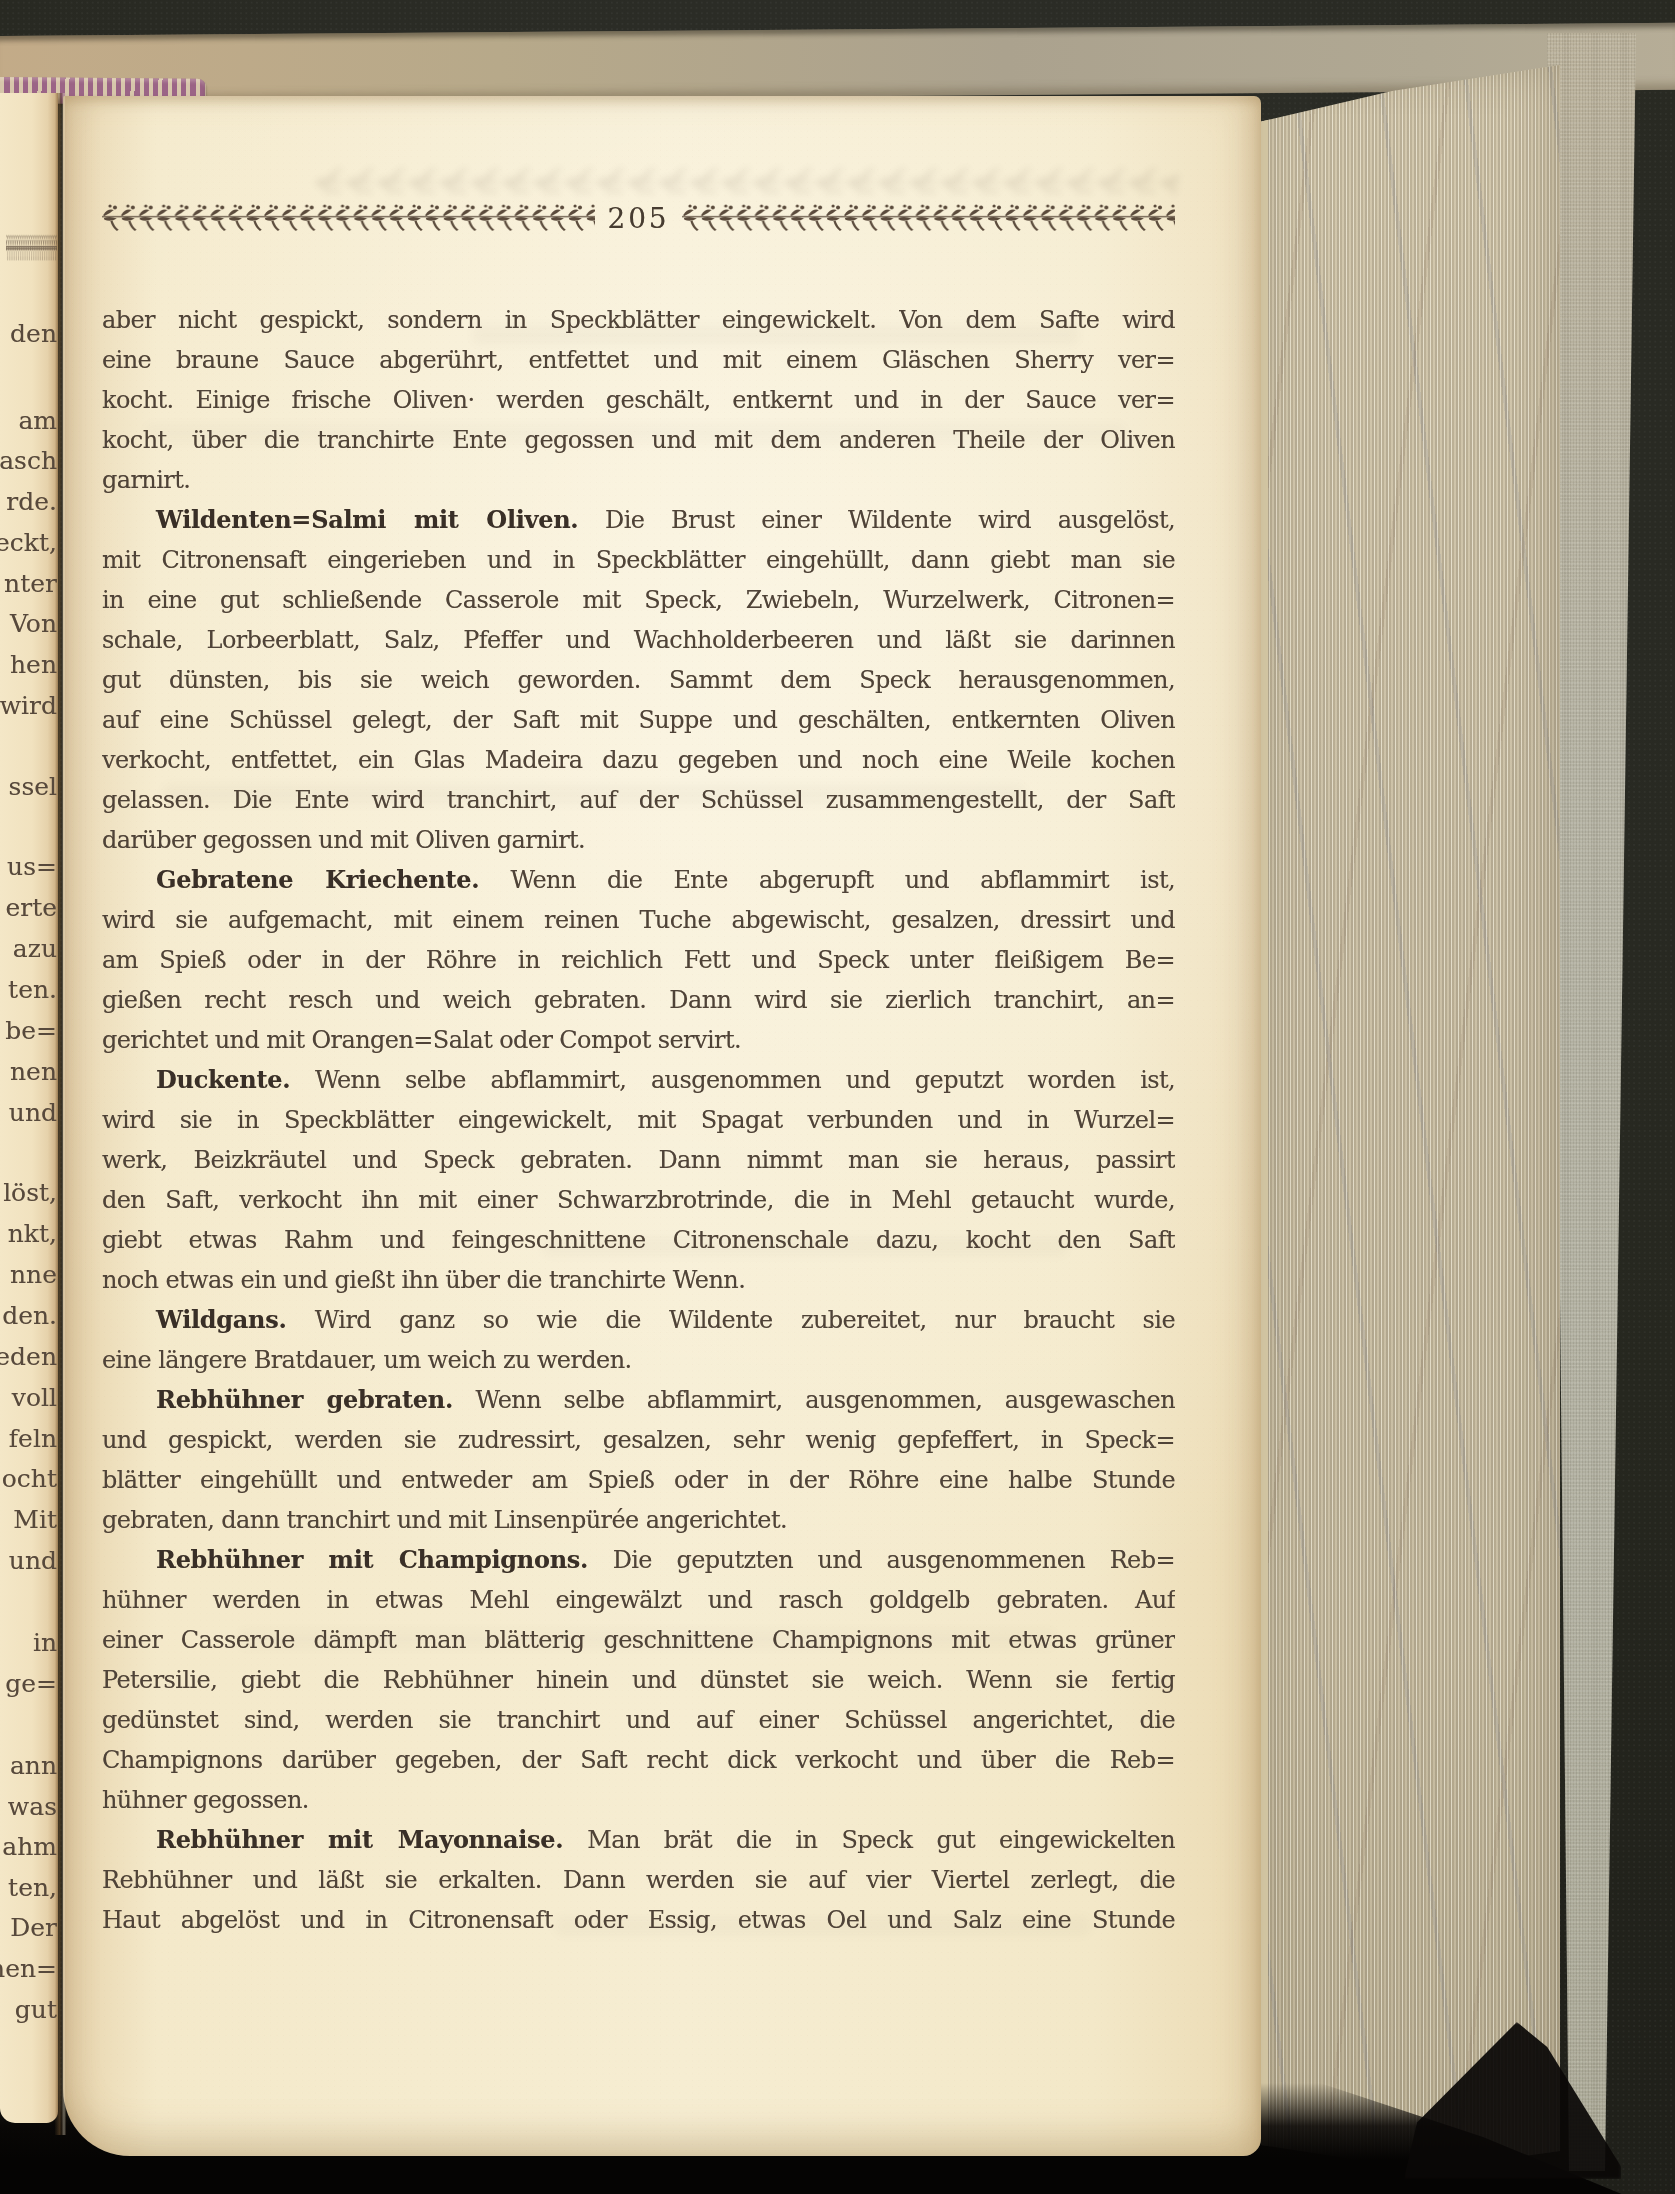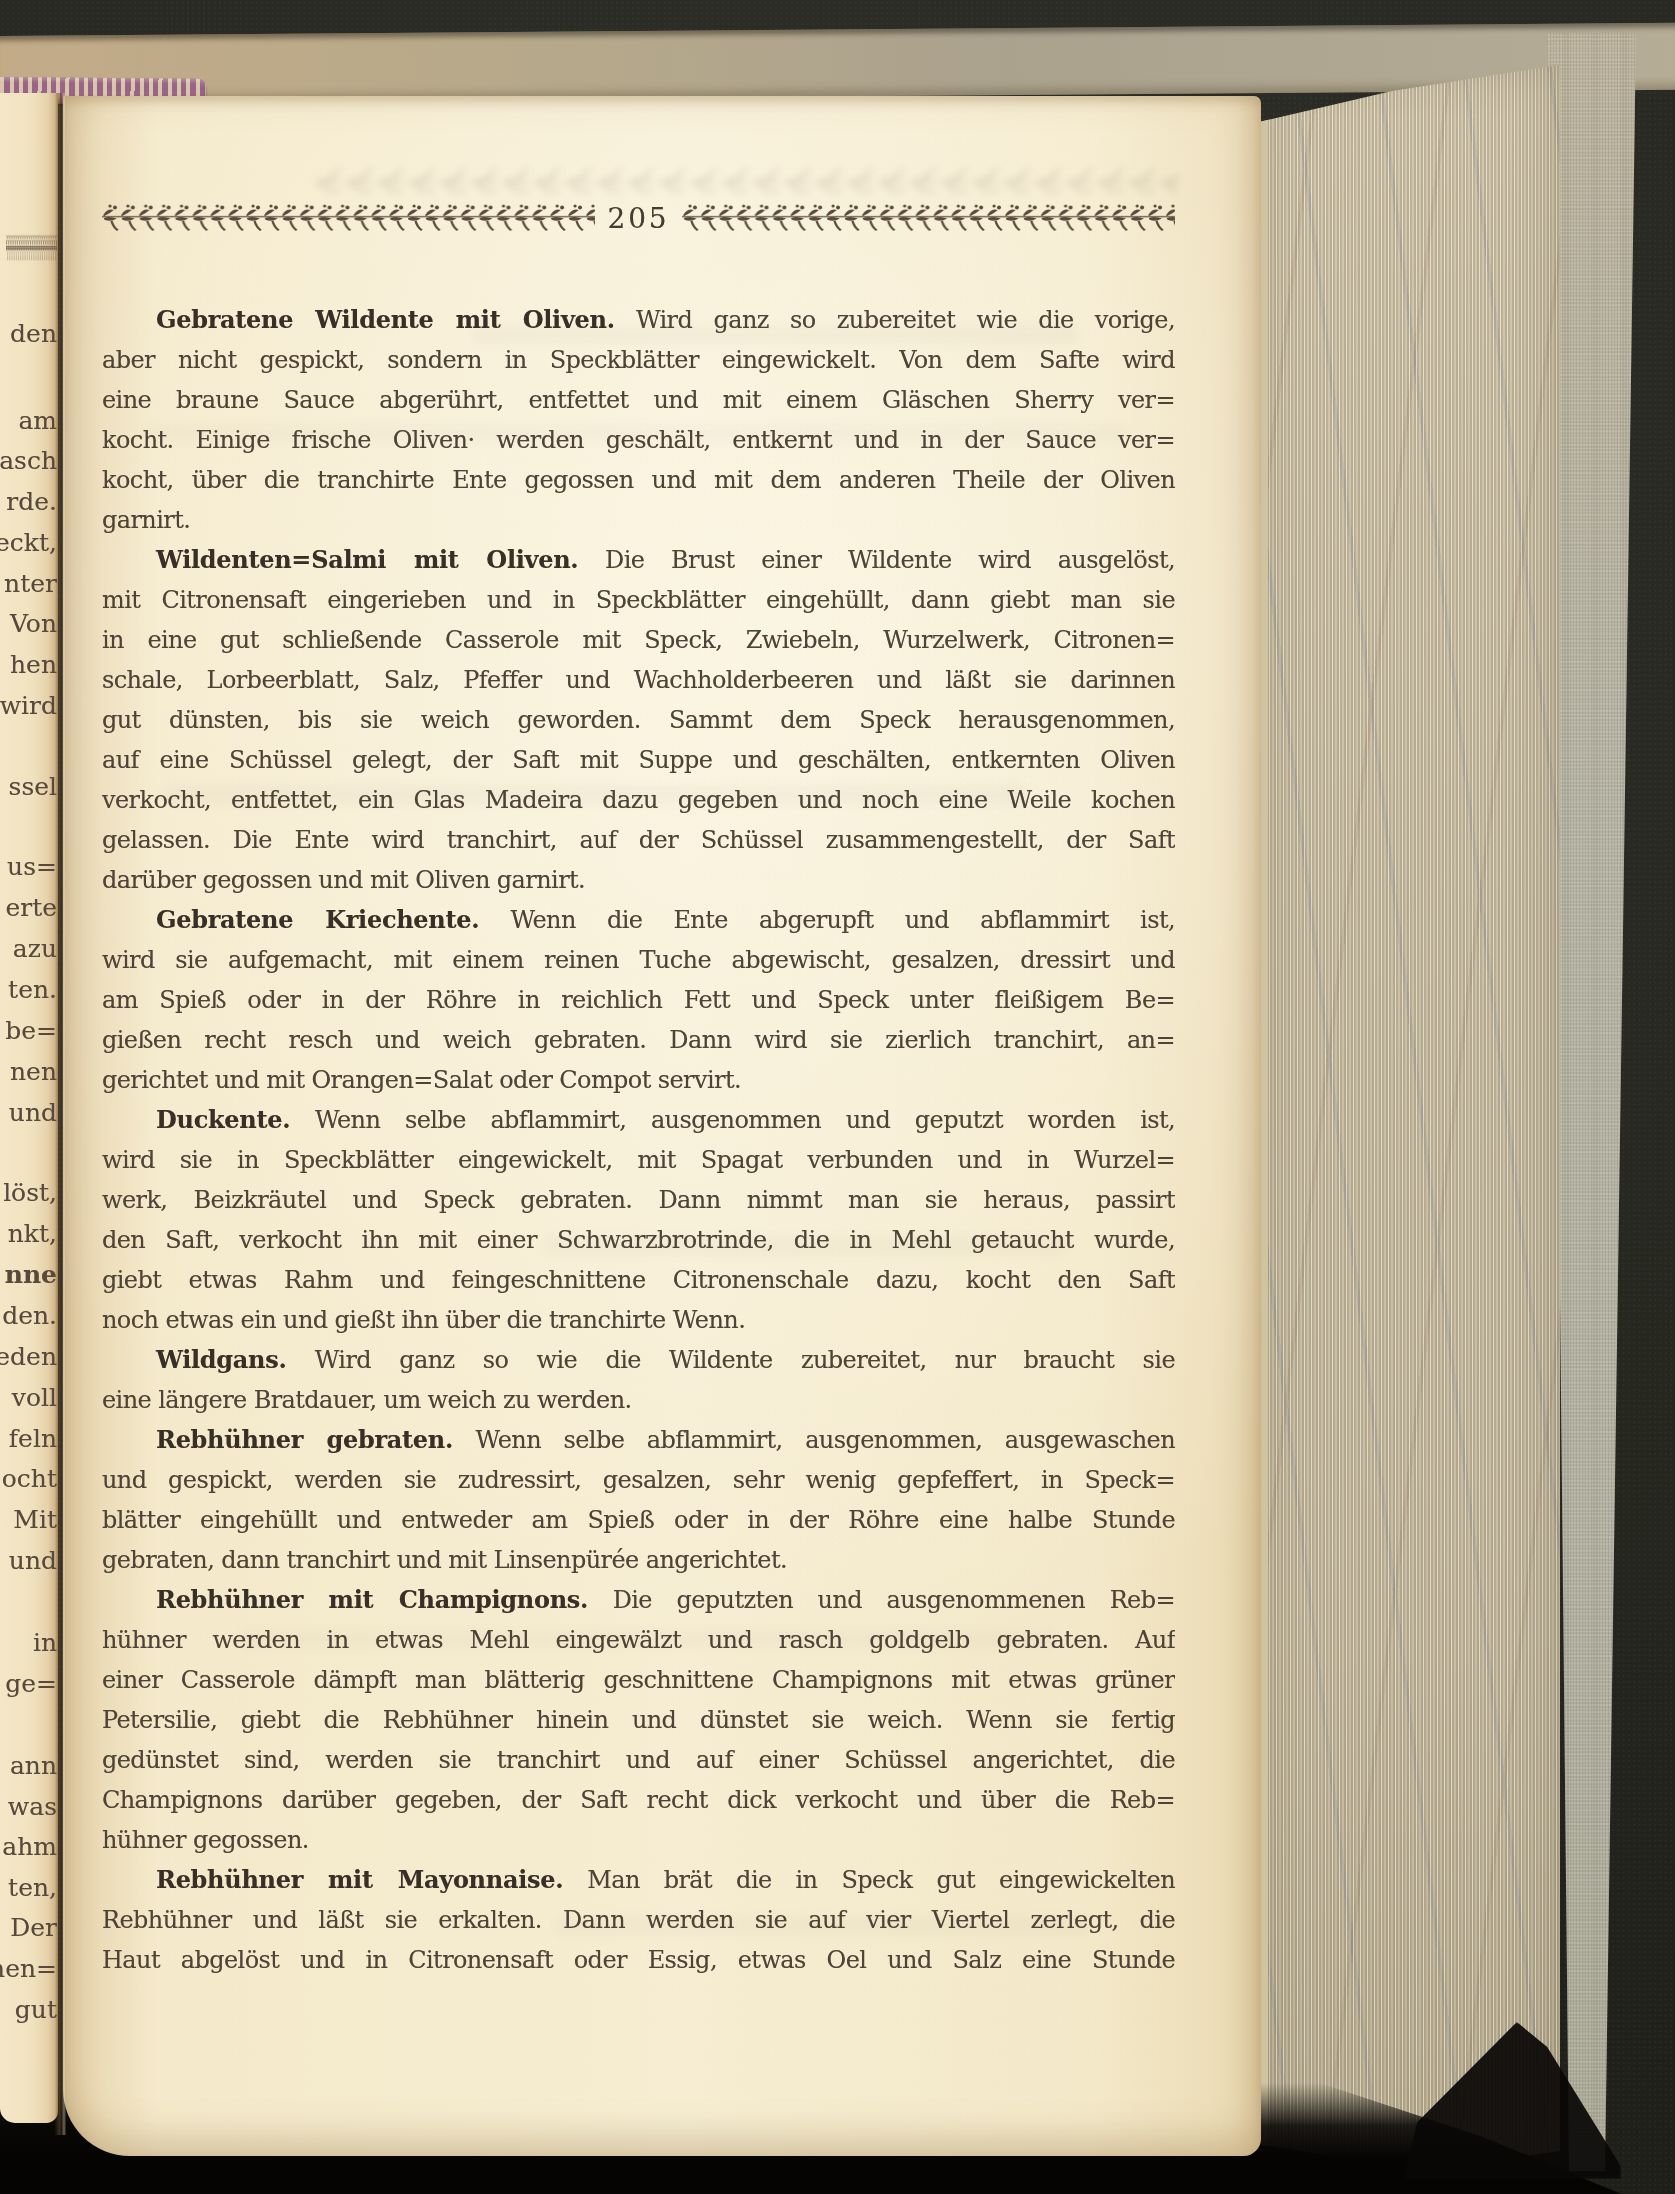--- a/index.html
+++ b/index.html
@@ -149,21 +149,21 @@
     <div class="frag" style="top: 680px;">ssel</div>
     <div class="frag" style="top: 760px;">us=</div>
     <div class="frag" style="top: 801px;">erte</div>
     <div class="frag" style="top: 842px;">azu</div>
     <div class="frag" style="top: 883px;">ten.</div>
     <div class="frag" style="top: 924px;">be=</div>
     <div class="frag" style="top: 965px;">nen</div>
     <div class="frag" style="top: 1006px;">und</div>
     <div class="frag" style="top: 1086px;">löst,</div>
     <div class="frag" style="top: 1127px;">nkt,</div>
-    <div class="frag" style="top: 1168px; font-weight: bold;">nne</div>
+    <div class="frag" style="top: 1168px;">nne</div>
     <div class="frag" style="top: 1209px; margin-left: 45px;">den.</div>
     <div class="frag" style="top: 1250px;">eden</div>
     <div class="frag" style="top: 1291px;">voll</div>
     <div class="frag" style="top: 1332px;">feln</div>
     <div class="frag" style="top: 1372px;">ocht</div>
     <div class="frag" style="top: 1413px;">Mit</div>
     <div class="frag" style="top: 1454px;">und</div>
     <div class="frag" style="top: 1536px;">in</div>
     <div class="frag" style="top: 1577px;">ge=</div>
     <div class="frag" style="top: 1659px;">ann</div>
@@ -229,21 +229,20 @@
                 <path d="M17 30 Q20 40 27 45 L24 47 Q16 41 13.5 31 Z"></path>
               </g>
             </pattern>
           </defs>
           <rect x="0" y="0" width="800" height="52" fill="url(#orn3)"></rect>
           <rect x="0" y="22.5" width="800" height="2.6" fill="#5b4b3c" opacity="0.75"></rect>
         </svg></div>
   </div>
 
   <div class="text-block">
-      <div class="line first"><b class="lead">Gebratene Wildente mit Oliven.</b> Wird ganz so zubereitet wie die vorige,</div>
       <div class="line">aber nicht gespickt, sondern in Speckblätter eingewickelt. Von dem Safte wird</div>
       <div class="line">eine braune Sauce abgerührt, entfettet und mit einem Gläschen Sherry ver=</div>
       <div class="line">kocht. Einige frische Oliven· werden geschält, entkernt und in der Sauce ver=</div>
       <div class="line">kocht, über die tranchirte Ente gegossen und mit dem anderen Theile der Oliven</div>
       <div class="line lastline">garnirt.</div>
       <div class="line first"><b class="lead">Wildenten=Salmi mit Oliven.</b> Die Brust einer Wildente wird ausgelöst,</div>
       <div class="line">mit Citronensaft eingerieben und in Speckblätter eingehüllt, dann giebt man sie</div>
       <div class="line">in eine gut schließende Casserole mit Speck, Zwiebeln, Wurzelwerk, Citronen=</div>
       <div class="line">schale, Lorbeerblatt, Salz, Pfeffer und Wachholderbeeren und läßt sie darinnen</div>
       <div class="line">gut dünsten, bis sie weich geworden.  Sammt dem Speck herausgenommen,</div>

